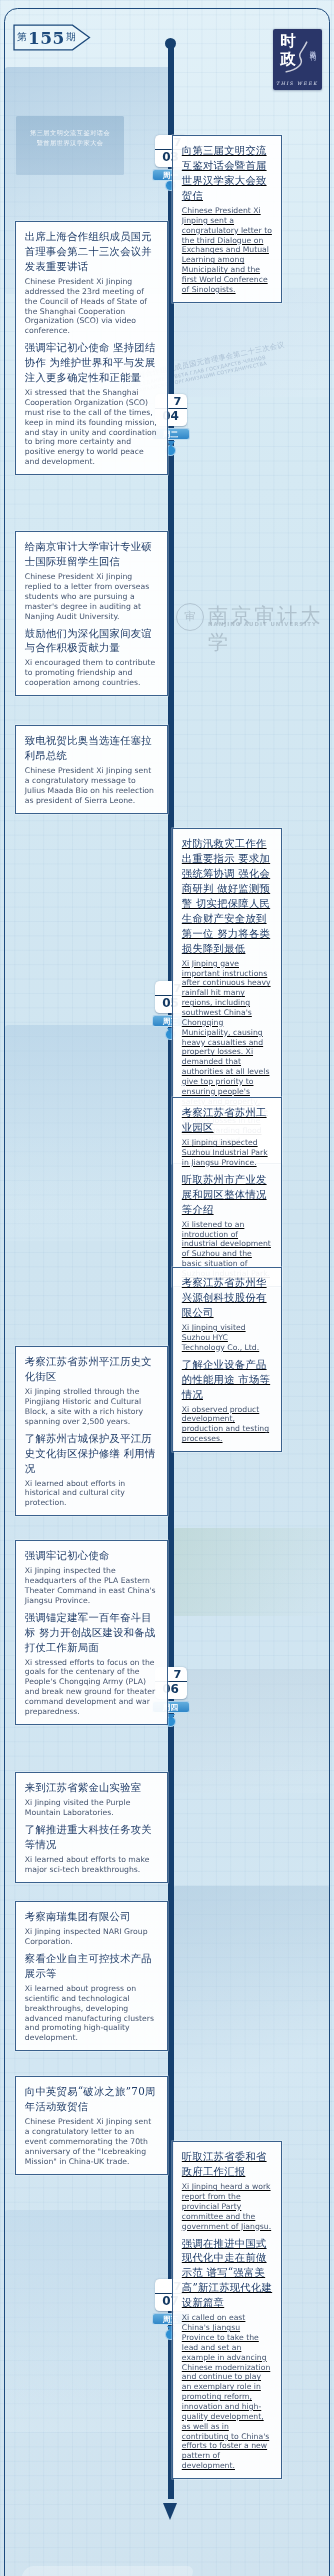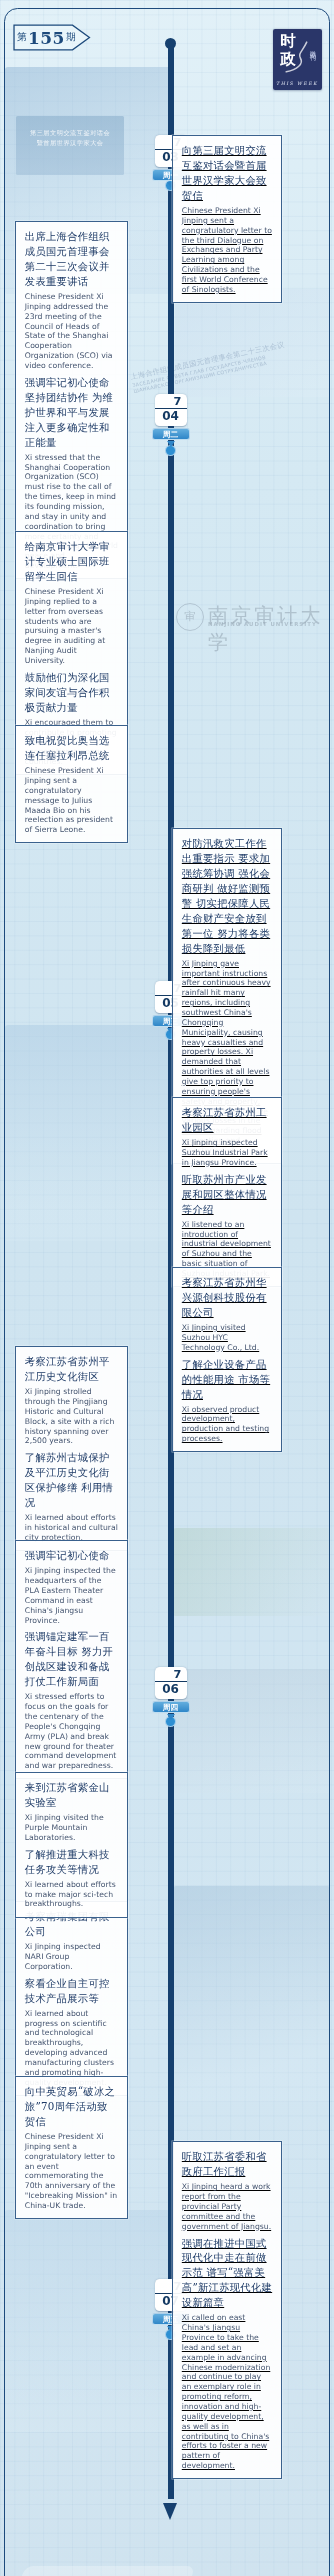--- a/index.html
+++ b/index.html
@@ -66,21 +66,21 @@
   .dcard .d{font-size:12px;font-weight:bold;color:#143a63;text-align:center;line-height:1.15;padding-top:0.5px;}
   .wbanner{position:relative;width:38px;margin:1.5px auto 0;height:12.4px;border-radius:3.1px;
         background:linear-gradient(#63aede,#2f86c8);border:0.5px solid rgba(255,255,255,.6);
         box-sizing:border-box;color:#fff;font-size:7.7px;font-weight:bold;line-height:11.3px;}
   .wbanner::after{content:"";position:absolute;left:50%;top:12px;transform:translateX(-50%);
         border-left:4.6px solid transparent;border-right:4.6px solid transparent;
         border-top:6.2px solid #2f86c8;}
   
   .card{position:absolute;background:rgba(255,255,255,.93);border:1px solid #3a618d;
         padding:7.2px 8.8px;box-sizing:border-box;box-shadow:0 0 0 0.5px rgba(255,255,255,.5);}
-  .card.left{left:15px;width:113px;}
+  .card.left{left:15px;width:153px;}
   .card.right{left:172px;width:110px;text-decoration:underline;}
   .cn{font-family:"DejaVu Serif","Liberation Serif",serif;font-size:10.3px;line-height:1.45;
       color:#1d3a66;margin:0 0 3.1px;letter-spacing:0.3px;}
   .en{font-size:7.7px;line-height:1.28;color:#44546f;margin:0 0 4.1px;}
   .card p:last-child{margin-bottom:0;}
   .dec{position:absolute;}
 </style>
 </head>
 <body>
 
@@ -185,21 +185,21 @@
   <div class="dbadge" style="top:2279px">
     <div class="dcard">
       <div class="m">7</div>
       <div class="d">07</div>
     </div>
     <div class="wbanner">周五</div>
   </div>
 
   <div class="card right" style="top:135px">
     <p class="cn">向第三届文明交流互鉴对话会暨首届世界汉学家大会致贺信</p>
-    <p class="en">Chinese President Xi Jinping sent a congratulatory letter to the third Dialogue on Exchanges and Party Learning among Civilizations and the first World Conference of Sinologists.</p>
+    <p class="en">Chinese President Xi Jinping sent a congratulatory letter to the third Dialogue on Exchanges and Mutual Learning among Municipality and the first World Conference of Sinologists.</p>
   </div>
 
   <div class="card left" style="top:221px">
     <p class="cn">出席上海合作组织成员国元首理事会第二十三次会议并发表重要讲话</p>
     <p class="en">Chinese President Xi Jinping addressed the 23rd meeting of the Council of Heads of State of the Shanghai Cooperation Organization (SCO) via video conference.</p>
     <p class="cn">强调牢记初心使命 坚持团结协作 为维护世界和平与发展注入更多确定性和正能量</p>
     <p class="en">Xi stressed that the Shanghai Cooperation Organization (SCO) must rise to the call of the times, keep in mind its founding mission, and stay in unity and coordination to bring more certainty and positive energy to world peace and development.</p>
   </div>
 
   <div class="card left" style="top:531px">

